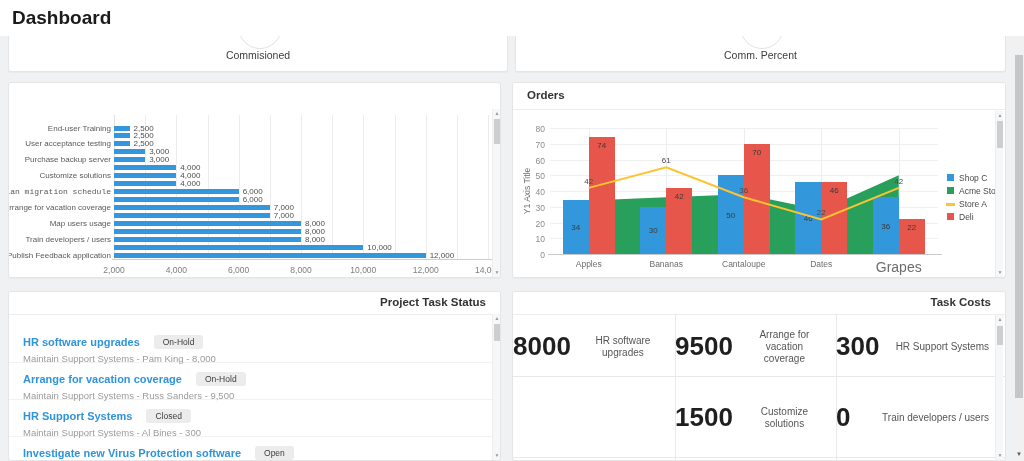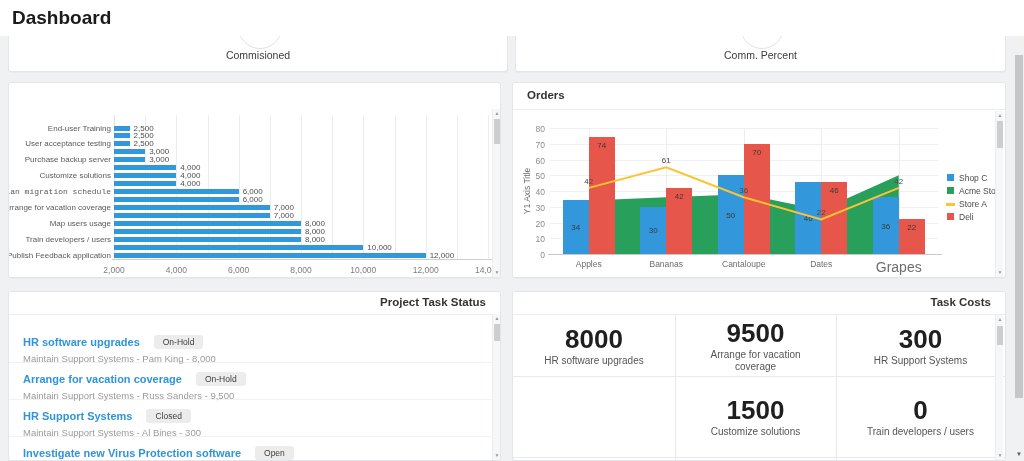--- a/index.html
+++ b/index.html
@@ -22,21 +22,21 @@
   .varrow.up{top:0;}
   .varrow.down{bottom:0;}
   .pagebar{position:absolute;left:1014px;top:36px;width:10px;height:425px;background:#f1f1f2;}
   .pagebar .pthumb{position:absolute;left:1px;top:19px;width:8px;height:343px;background:#c5c6c8;}
   .pagebar .parrow{position:absolute;left:0;bottom:2px;width:10px;height:10px;font-size:6px;line-height:10px;text-align:center;color:#5a5a5a;}
   .pts-item{height:37px;padding:6px 0 0 14px;box-sizing:border-box;border-bottom:1px solid #f2f2f2;}
   .pts-title{font-size:11px;font-weight:bold;color:#3094da;cursor:pointer;}
   .pts-badge{display:inline-block;margin-left:14px;background:#ececec;border-radius:3px;padding:2px 9px;
         font-size:8.5px;color:#3c3c3c;vertical-align:1px;}
   .pts-sub{margin-top:3px;font-size:9.5px;color:#9b9b9b;}
-  .cost-cell{position:absolute;display:flex;flex-direction:column;align-items:center;justify-content:center;text-align:center;}
+  .cost-cell{position:absolute;display:flex;flex-direction:row;align-items:center;justify-content:space-between;text-align:center;}
   .cost-num{font-size:26px;font-weight:bold;color:#1f1f1f;line-height:28px;}
   .cost-label{margin-top:2px;font-size:10px;line-height:12px;color:#555;padding:0 16px;}
   .nowrap{white-space:nowrap;}
 </style>
 </head>
 <body>
 
 <div class="page">
 
   <div class="appheader">

